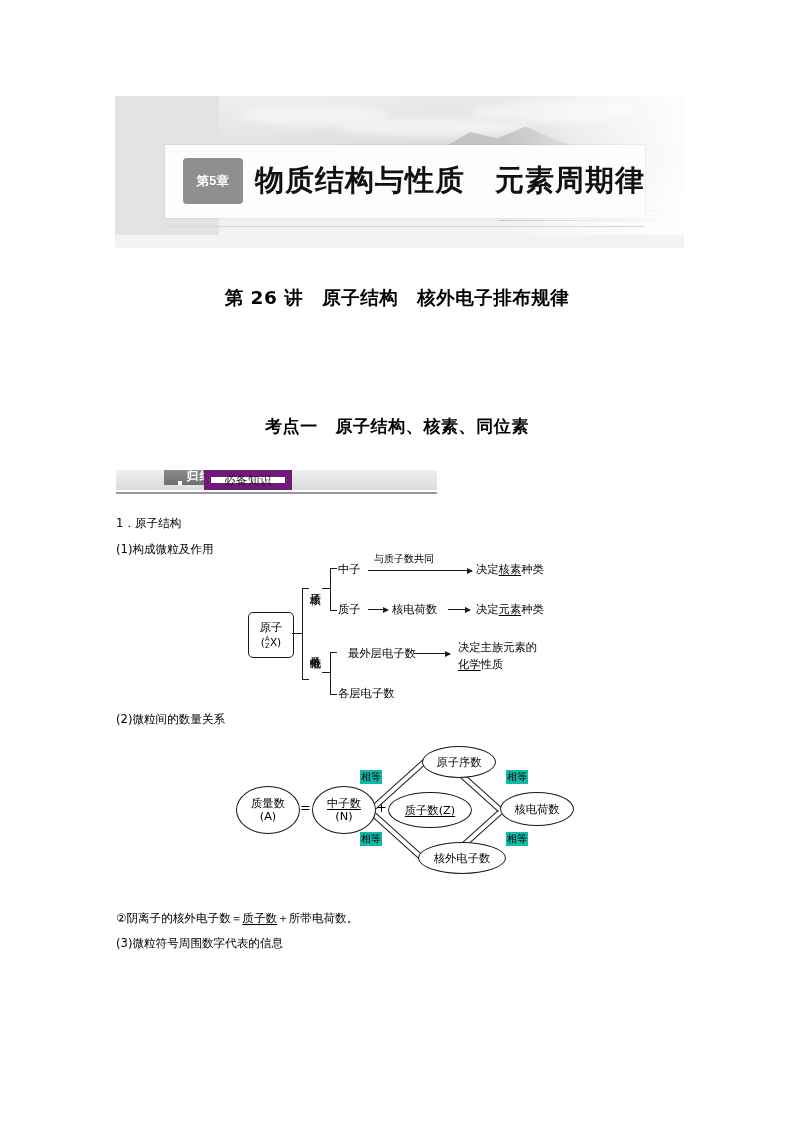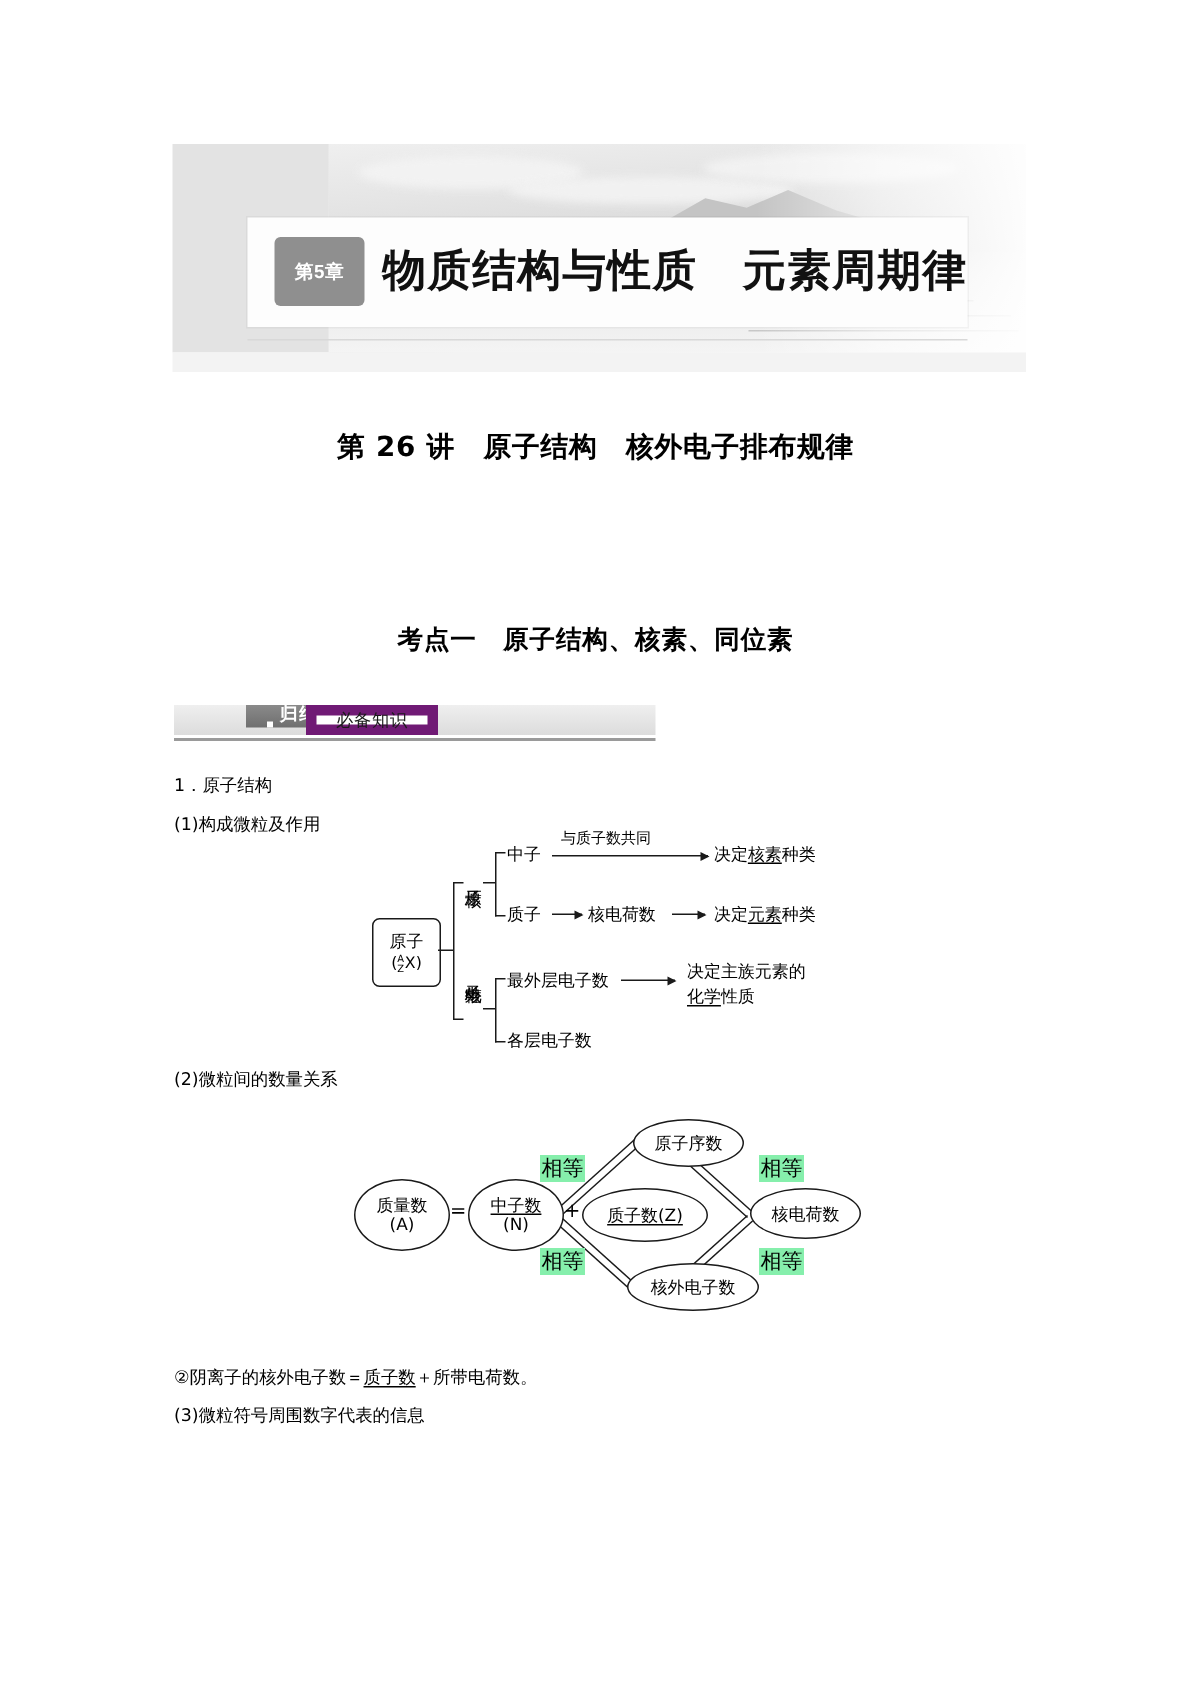--- a/index.html
+++ b/index.html
@@ -355,23 +355,23 @@
   .dbl {
     position: absolute;
     z-index: 1;
     height: 4px;
     border-top: 1px solid #1a1a1a;
     border-bottom: 1px solid #1a1a1a;
     transform-origin: 0 50%;
   }
   .eqlabel {
     position: absolute;
-    font-size: 14px;
+    font-size: 10px;
     z-index: 5;
-    background: #86efac;
+    background: #14b8a6;
     padding: 0 1px;
     white-space: pre;
   }
 </style>
 </head>
 <body>
 
 <div class="page">
 
   <div class="banner">
@@ -456,21 +456,21 @@
     <div class="arrow" style="left:140px; top:8px; width:104px;"></div>
     <div class="d1-txt" style="left:146px; top:-10px; font-size:10px;">与质子数共同</div>
     <div class="d1-txt" style="left:248px; top:0px;"><span>决定</span><span class="u">核素</span><span>种类</span></div>
 
     <div class="d1-txt" style="left:110px; top:40px;">质子</div>
     <div class="arrow" style="left:140px; top:47px; width:20px;"></div>
     <div class="d1-txt" style="left:164px; top:40px;">核电荷数</div>
     <div class="arrow" style="left:220px; top:47px; width:22px;"></div>
     <div class="d1-txt" style="left:248px; top:40px;"><span>决定</span><span class="u">元素</span><span>种类</span></div>
 
-    <div class="d1-txt" style="left:110px; top:84px;">最外层电子数</div>
+    <div class="d1-txt" style="left:120px; top:84px;">最外层电子数</div>
     <div class="arrow" style="left:186px; top:91px; width:36px;"></div>
     <div class="d1-txt" style="left:230px; top:78px;">决定主族元素的</div>
     <div class="d1-txt" style="left:230px; top:95px;"><span class="u">化学</span><span>性质</span></div>
 
     <div class="d1-txt" style="left:110px; top:124px;">各层电子数</div>
   </div>
 
   <div class="bodytext" style="left:116px; top:712px;">(2)微粒间的数量关系</div>
 
   <div class="diagram2">

